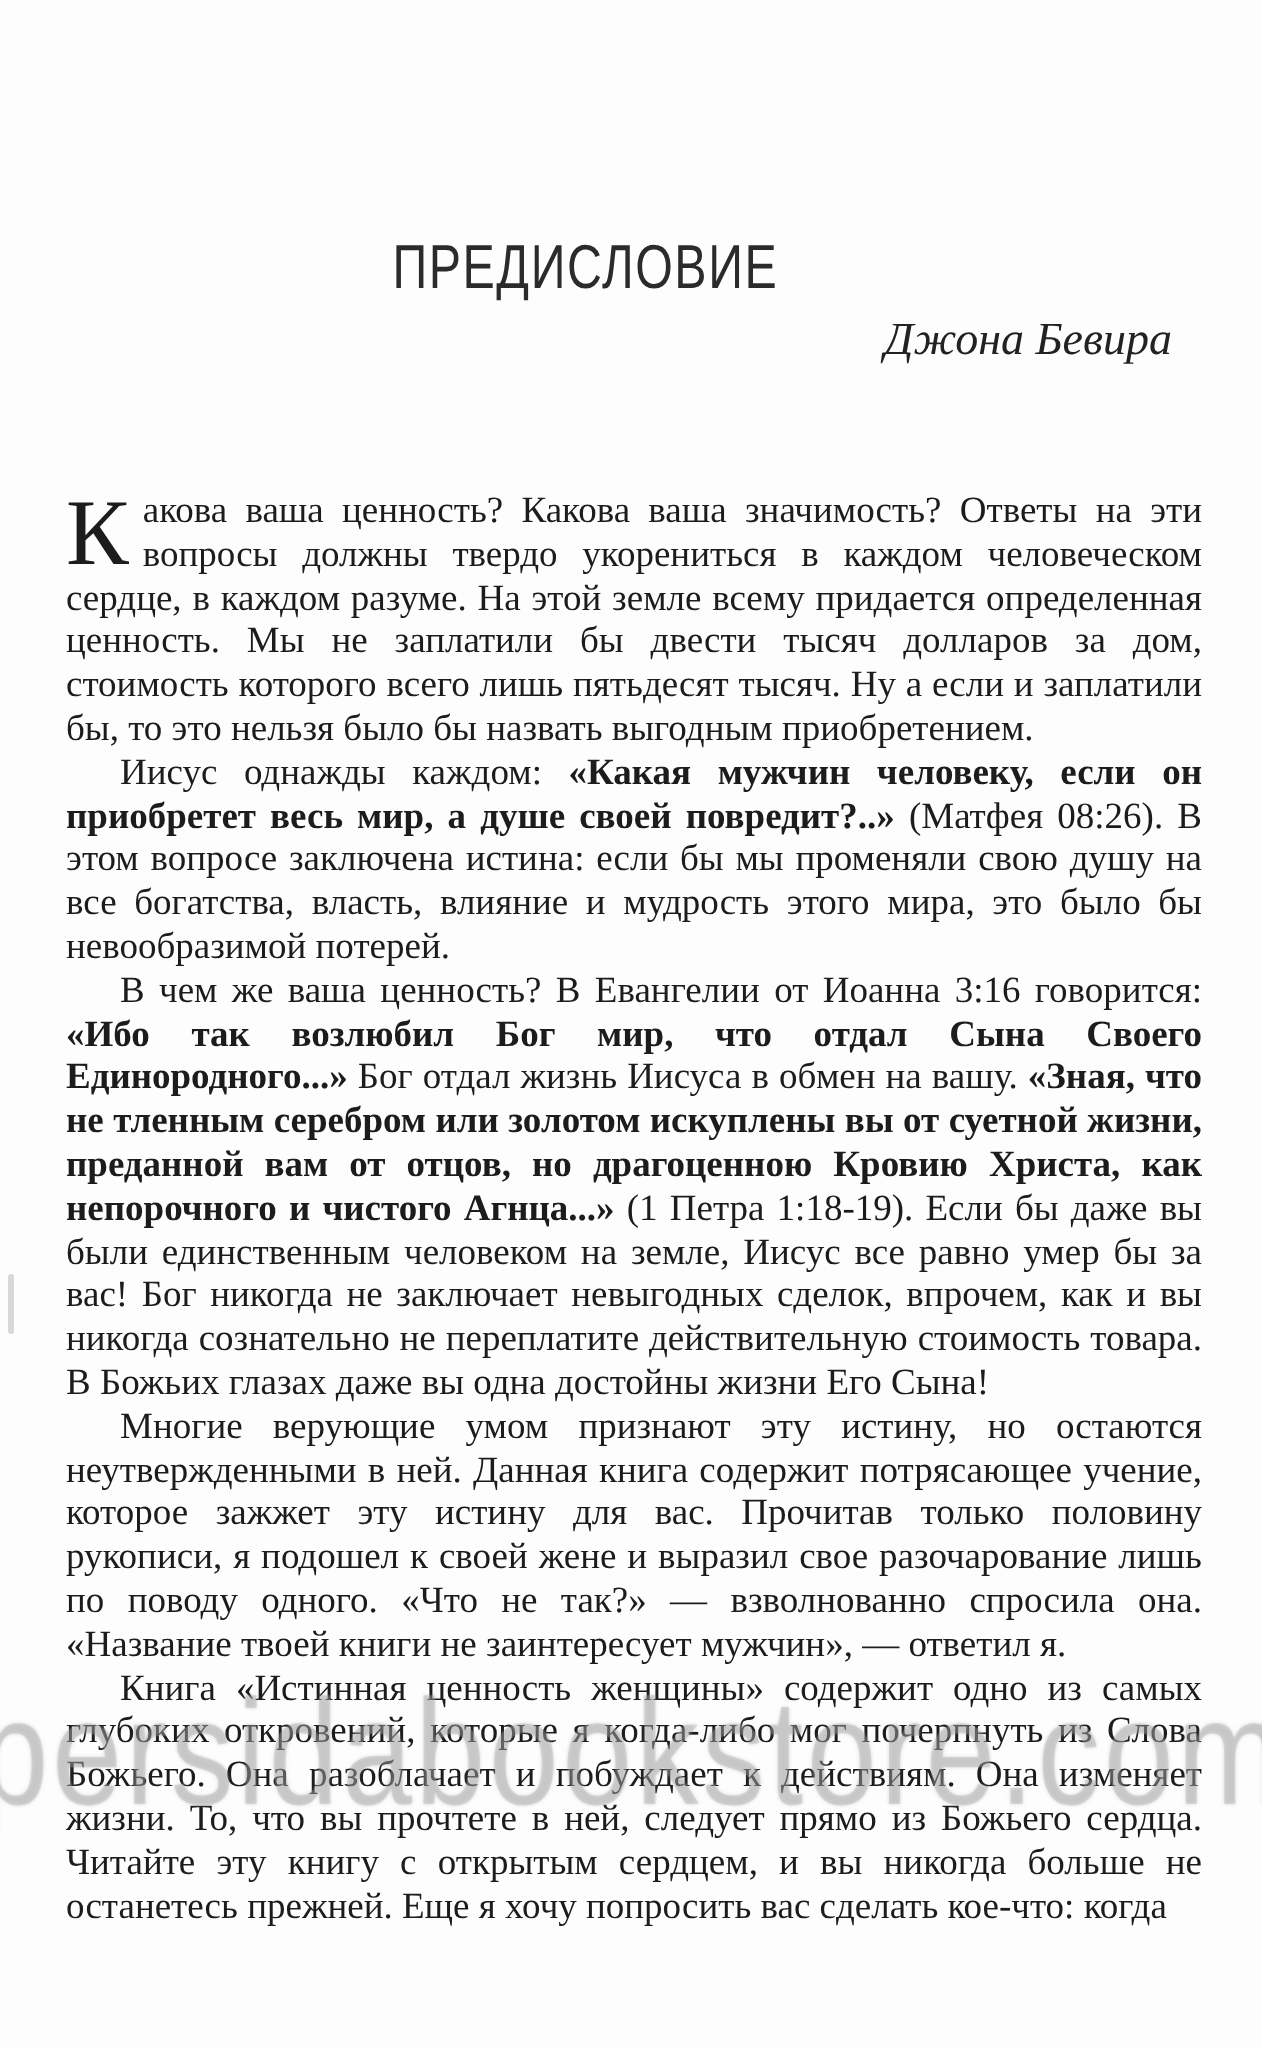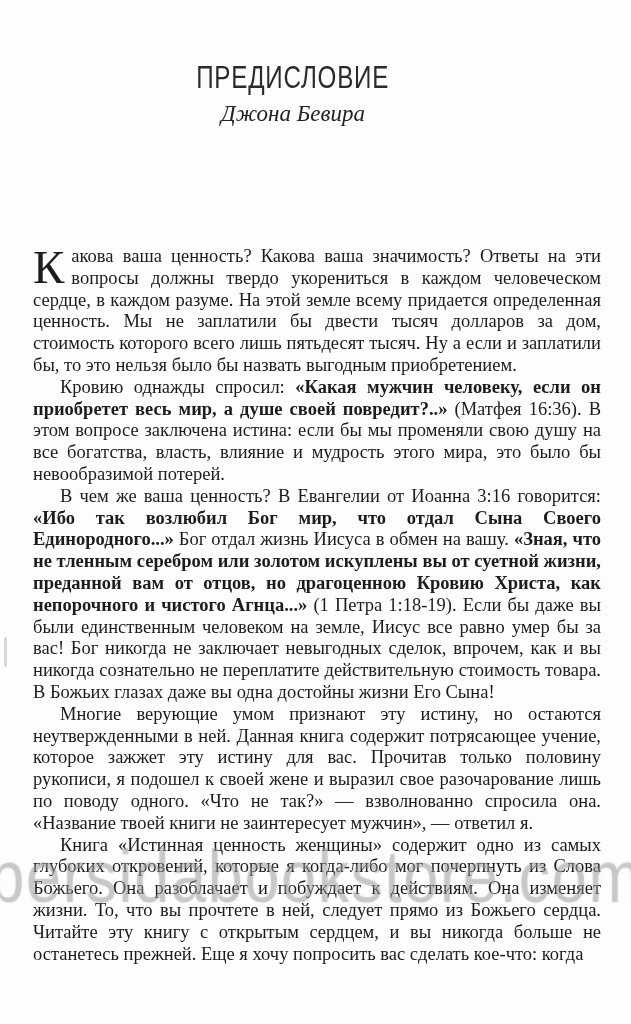--- a/index.html
+++ b/index.html
@@ -9,21 +9,21 @@
   }
   .page {
     position: relative;
     width: 631px;
     height: 1024px;
     background: #fdfdfd;
     overflow: hidden;
     color: #1b1b1b;
   }
   .headings {
-    padding-top: 60px;
+    padding-top: 116px;
     margin-right: 45px;
     text-align: center;
   }
   .title {
     margin: 0;
     font-family: "Liberation Sans", sans-serif;
     font-weight: 400;
     font-size: 31px;
     letter-spacing: 1px;
     color: #2b2b2b;
@@ -33,20 +33,21 @@
     transform: scaleX(0.78);
     transform-origin: center;
   }
   .subtitle {
     margin: 5px 0 0 0;
     font-family: "Liberation Serif", serif;
     font-style: italic;
     font-weight: 400;
     font-size: 23px;
     color: #222222;
+    text-align: right;
   }
   .body-text {
     position: absolute;
     left: 33px;
     right: 30px;
     top: 246px;
     font-size: 18.5px;
     line-height: 21.8px;
     text-align: justify;
     color: #1c1c1c;
@@ -90,21 +91,21 @@
 
 <div class="page">
 
   <div class="headings">
     <h1 class="title"><span class="condense">ПРЕДИСЛОВИЕ</span></h1>
     <h2 class="subtitle">Джона Бевира</h2>
   </div>
 
   <div class="body-text">
       <p class="para"><span class="dropcap">К</span><span class="run-normal">акова ваша ценность? Какова ваша значимость? Ответы на эти вопросы должны твердо укорениться в каждом человеческом сердце, в каждом разуме. На этой земле всему придается определенная ценность. Мы не заплатили бы двести тысяч долларов за дом, стоимость которого всего лишь пятьдесят тысяч. Ну а если и заплатили бы, то это нельзя было бы назвать выгодным приобретением.</span></p>
-      <p class="para indent"><span class="run-normal">Кровию однажды спросил: </span><span class="run-bold">«Какая мужчин человеку, если он приобретет весь мир, а душе своей повредит?..»</span><span class="run-normal"> (Матфея 16:36). В этом вопросе заключена истина: если бы мы променяли свою душу на все богатства, власть, влияние и мудрость этого мира, это было бы невообразимой потерей.</span></p>
+      <p class="para indent"><span class="run-normal">Иисус однажды каждом: </span><span class="run-bold">«Какая мужчин человеку, если он приобретет весь мир, а душе своей повредит?..»</span><span class="run-normal"> (Матфея 08:26). В этом вопросе заключена истина: если бы мы променяли свою душу на все богатства, власть, влияние и мудрость этого мира, это было бы невообразимой потерей.</span></p>
       <p class="para indent"><span class="run-normal">В чем же ваша ценность? В Евангелии от Иоанна 3:16 говорится: </span><span class="run-bold">«Ибо так возлюбил Бог мир, что отдал Сына Своего Единородного...»</span><span class="run-normal"> Бог отдал жизнь Иисуса в обмен на вашу. </span><span class="run-bold">«Зная, что не тленным серебром или золотом искуплены вы от суетной жизни, преданной вам от отцов, но драгоценною Кровию Христа, как непорочного и чистого Агнца...»</span><span class="run-normal"> (1 Петра 1:18-19). Если бы даже вы были единственным человеком на земле, Иисус все равно умер бы за вас! Бог никогда не заключает невыгодных сделок, впрочем, как и вы никогда сознательно не переплатите действительную стоимость товара. В Божьих глазах даже вы одна достойны жизни Его Сына!</span></p>
       <p class="para indent"><span class="run-normal">Многие верующие умом признают эту истину, но остаются неутвержденными в ней. Данная книга содержит потрясающее учение, которое зажжет эту истину для вас. Прочитав только половину рукописи, я подошел к своей жене и выразил свое разочарование лишь по поводу одного. «Что не так?» — взволнованно спросила она. «Название твоей книги не заинтересует мужчин», — ответил я.</span></p>
       <p class="para indent"><span class="run-normal">Книга </span><span class="run-italic">«Истинная ценность женщины»</span><span class="run-normal"> содержит одно из самых глубоких откровений, которые я когда-либо мог почерпнуть из Слова Божьего. Она разоблачает и побуждает к действиям. Она изменяет жизни. То, что вы прочтете в ней, следует прямо из Божьего сердца. Читайте эту книгу с открытым сердцем, и вы никогда больше не останетесь прежней. Еще я хочу попросить вас сделать кое-что: когда</span></p>
     </div>
 
   <div class="watermark">persidabookstore.com</div>
 
   <div class="scan-artifact"></div>
 
 </div>

